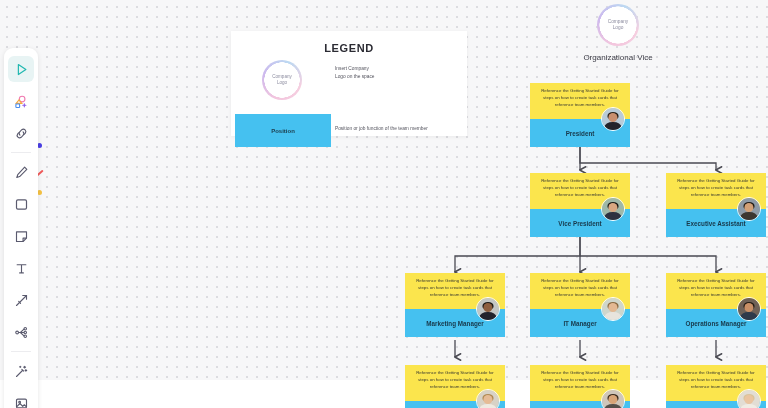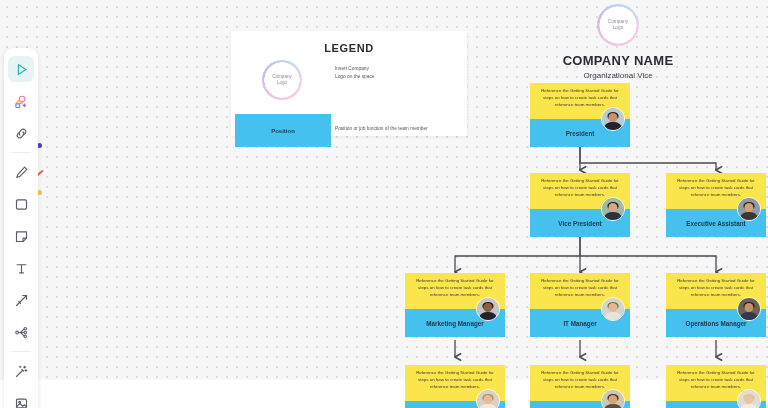--- a/index.html
+++ b/index.html
@@ -293,21 +293,20 @@
         <span>Position</span>
       </div>
       <div id="legend-position-desc">Position or job function of the team member</div>
     </div>
   </div>
 
   <div id="chart-header">
     <div id="header-logo" class="logo-circle">
       <span class="logo-txt">Company<br>Logo</span>
     </div>
-    <div id="company-name">COMPANY NAME</div>
     <div id="chart-subtitle">Organizational Vice</div>
   </div>
 
   <div id="chart">
 
     <svg id="connectors" width="768" height="408">
       <defs>
         <marker id="arr" markerWidth="7" markerHeight="7" refX="3" refY="5.4" orient="auto">
           <path d="M0.5 1 L3 5.6 L5.5 1" fill="none" stroke="#4a4a52" stroke-width="1.1" stroke-linecap="round" stroke-linejoin="round"></path>
         </marker>

